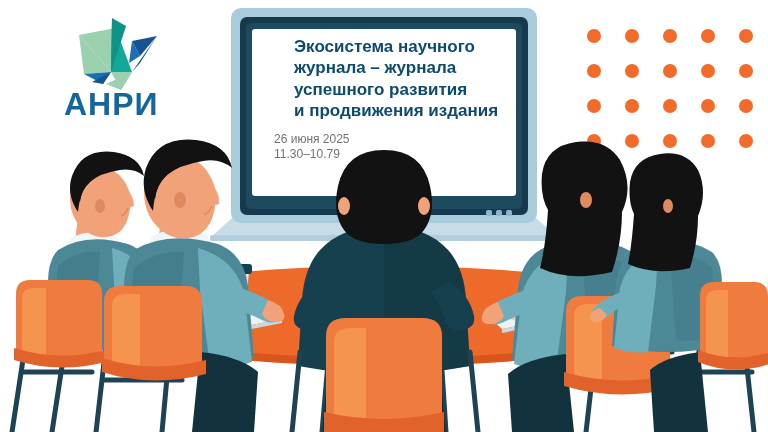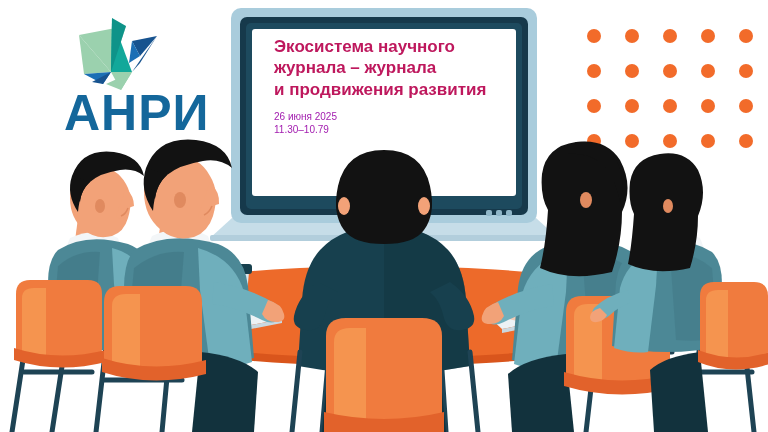--- a/index.html
+++ b/index.html
@@ -291,28 +291,29 @@
     </g>
 
     <g stroke="#1E4354" stroke-width="5" fill="none" stroke-linecap="round">
       <path d="M300,352 L292,432"></path>
         <path d="M470,352 L478,432"></path>
     </g>
 
   </svg>
 
   <div style="position:absolute;left:64px;top:88px;width:160px;">
-    <span class="logo-text" style="font-size:50px;color:#14679B;line-height:1;">АНРИ</span>
+    <span class="logo-text" style="font-size:32px;color:#14679B;line-height:1;">АНРИ</span>
   </div>
 
   <div style="position:absolute;left:274px;top:36px;width:240px;">
-    <div class="slide-title" style="color:#be185d;font-size:17px;line-height:1.26;">
+    <div class="slide-title" style="color:#0c4a6e;font-size:17px;line-height:1.26;margin-left:20px;">
       <div>Экосистема научного</div>
       <div>журнала – журнала</div>
-      <div>и продвижения развития</div>
+      <div>успешного развития</div>
+      <div>и продвижения издания</div>
     </div>
-    <div class="slide-sub" style="color:#a21caf;font-size:10px;line-height:1.32;margin-top:10px;">
+    <div class="slide-sub" style="color:#737373;font-size:12px;line-height:1.32;margin-top:10px;">
       <div>26 июня 2025</div>
       <div>11.30–10.79</div>
     </div>
   </div>
 
 </div>
 
 </body></html>

